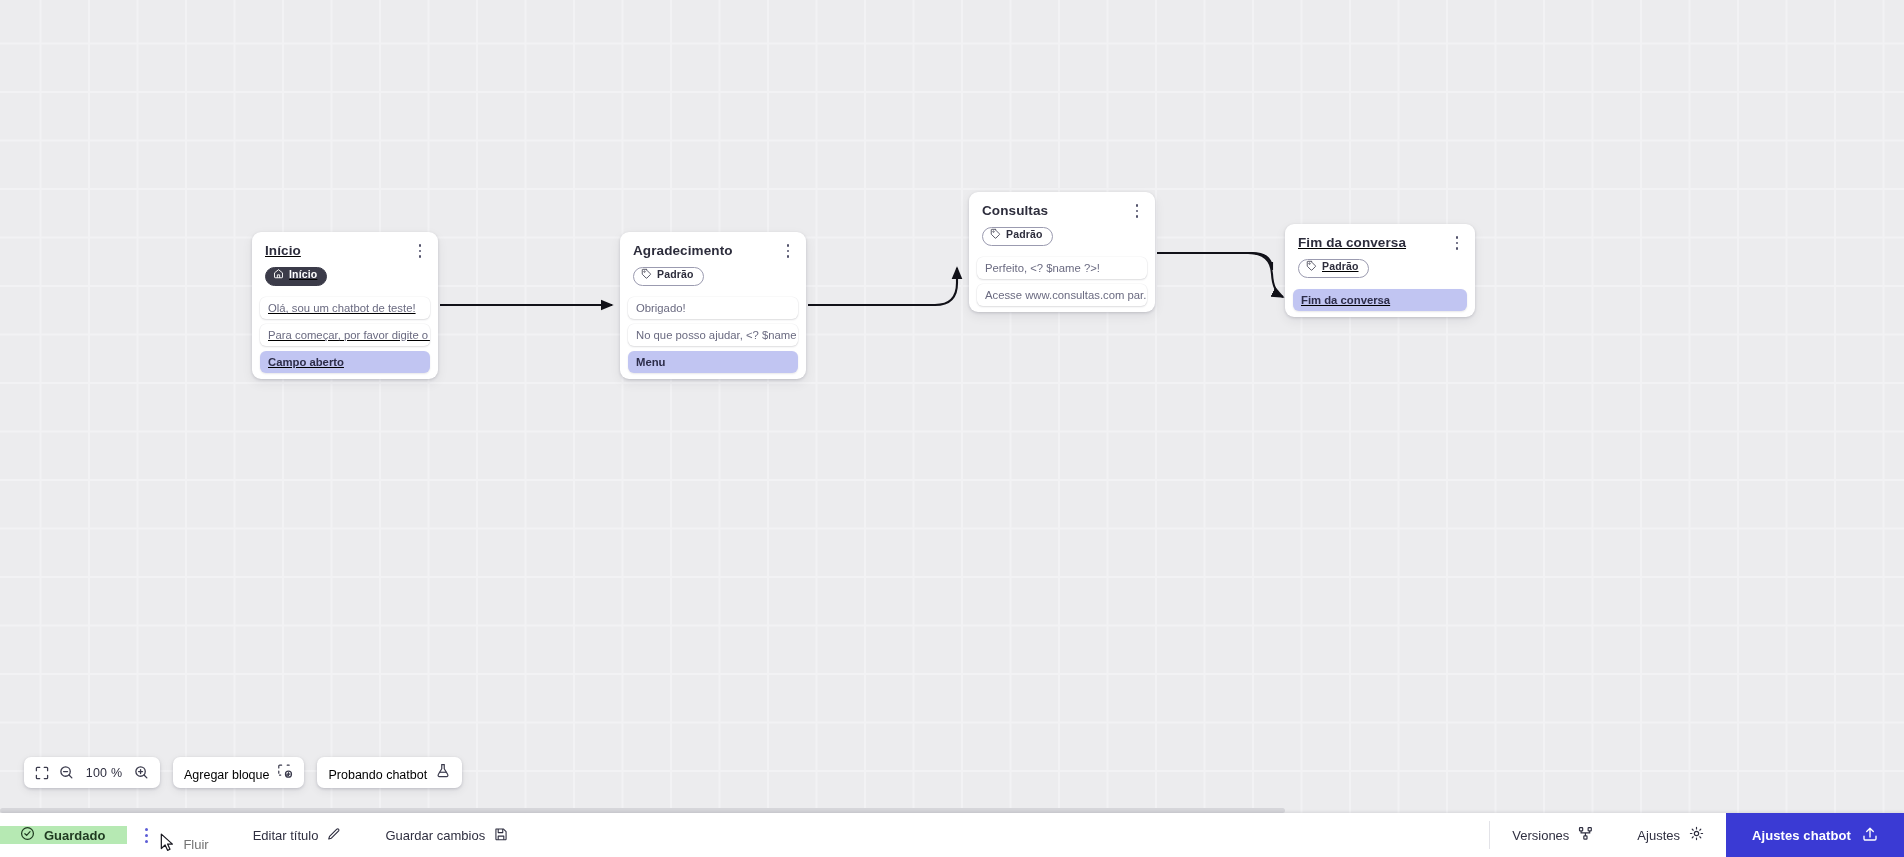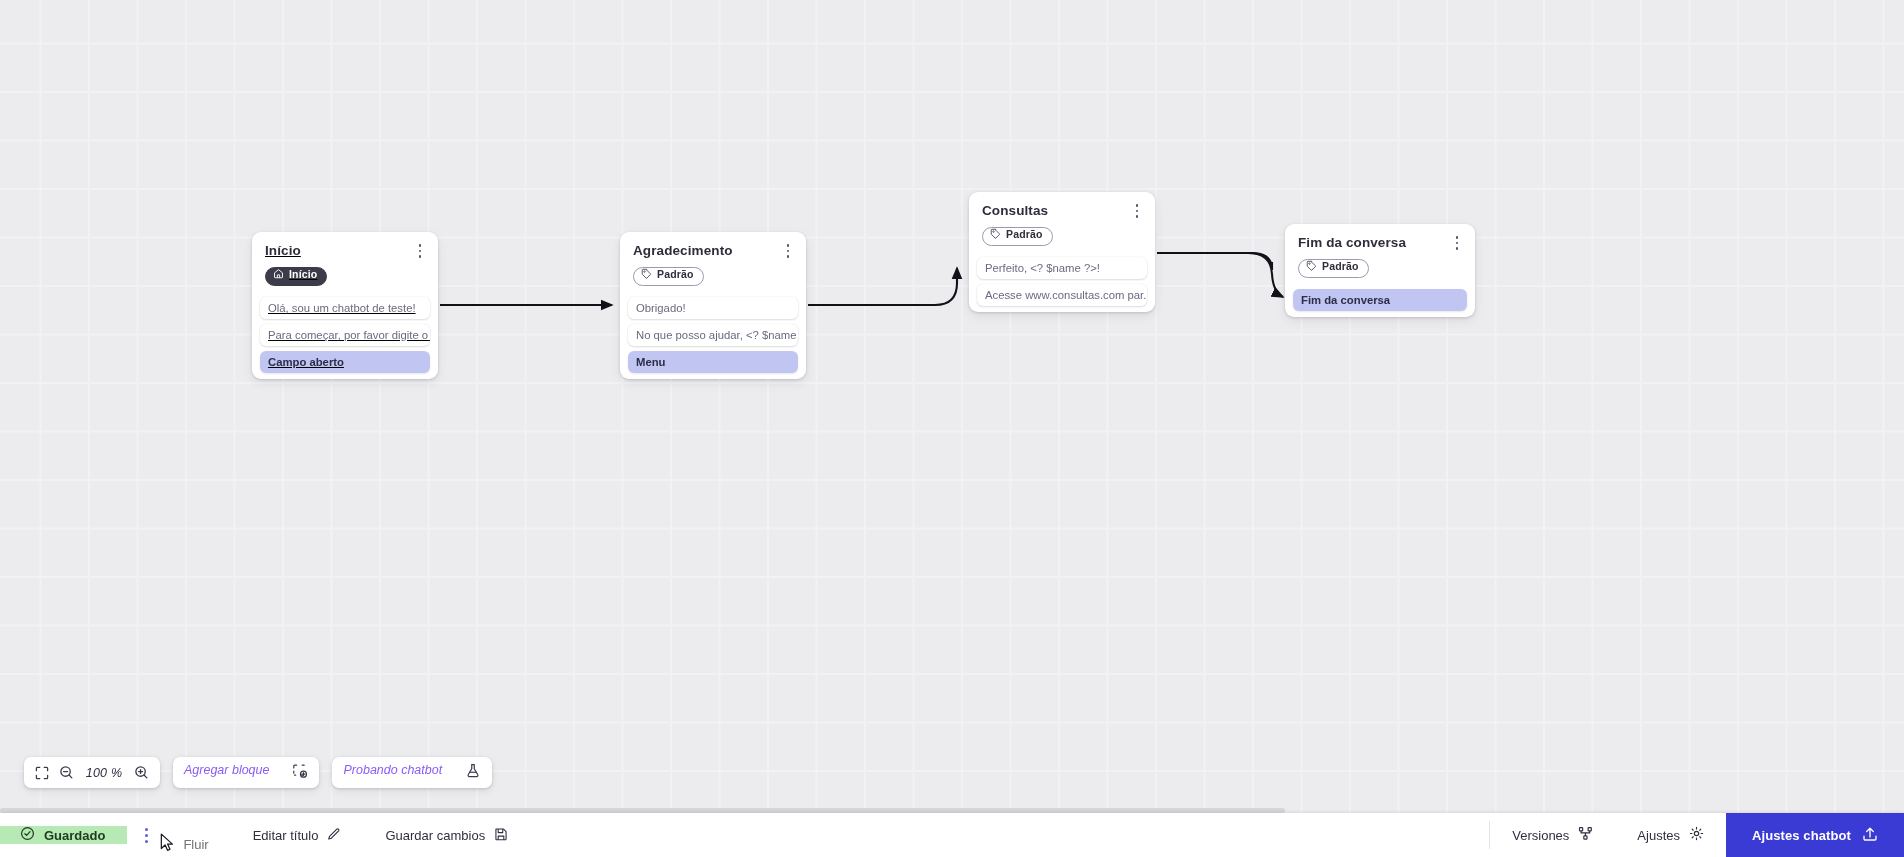--- a/index.html
+++ b/index.html
@@ -148,38 +148,37 @@
 
   
   #canvas-toolbar {
     position: absolute;
     left: 24px;
     bottom: 25px;
     display: flex;
     gap: 13px;
     align-items: center;
     z-index: 30;
-    font-style: italic;
   }
   .tool-group {
     background: #ffffff;
     border-radius: 7px;
     box-shadow: 0 1px 3px rgba(20,20,40,.17), 0 3px 10px rgba(20,20,40,.07);
     height: 31px;
     display: flex;
     align-items: center;
     padding: 0 11px;
     gap: 10px;
   }
   .tool-btn {
     display: flex;
-    align-items: flex-start;
-    gap: 23px;
-    cursor: pointer;
-    color: #8b5cf6;
+    align-items: flex-end;
+    gap: 8px;
+    cursor: pointer;
+    color: #000000;
     font-size: 12.5px;
     font-weight: 400;
   }
   .zoom-value {
     font-size: 12.5px;
     color: #2f2f40;
     min-width: 40px;
     text-align: center;
     letter-spacing: .2px;
   }
@@ -388,21 +387,21 @@
             <span>Padrão</span>
           </span>
         </div>
       </div>
       <div class="node-body">
         <div class="row msg">Perfeito, &lt;? $name ?&gt;!</div>
         <div class="row msg">Acesse www.consultas.com par...</div>
       </div>
     </div>
 
-    <div class="node" style="left:1285px; top:224px; width:190px;">
+    <div class="node" style="left:1285px; top:224px; width:190px;text-decoration:underline;">
       <div class="node-head">
         <div class="node-title">Fim da conversa</div>
         <div class="node-menu">
           <i></i>
             <i></i>
             <i></i>
         </div>
         <div class="badge-row">
           <span class="badge outline">
             <span>

